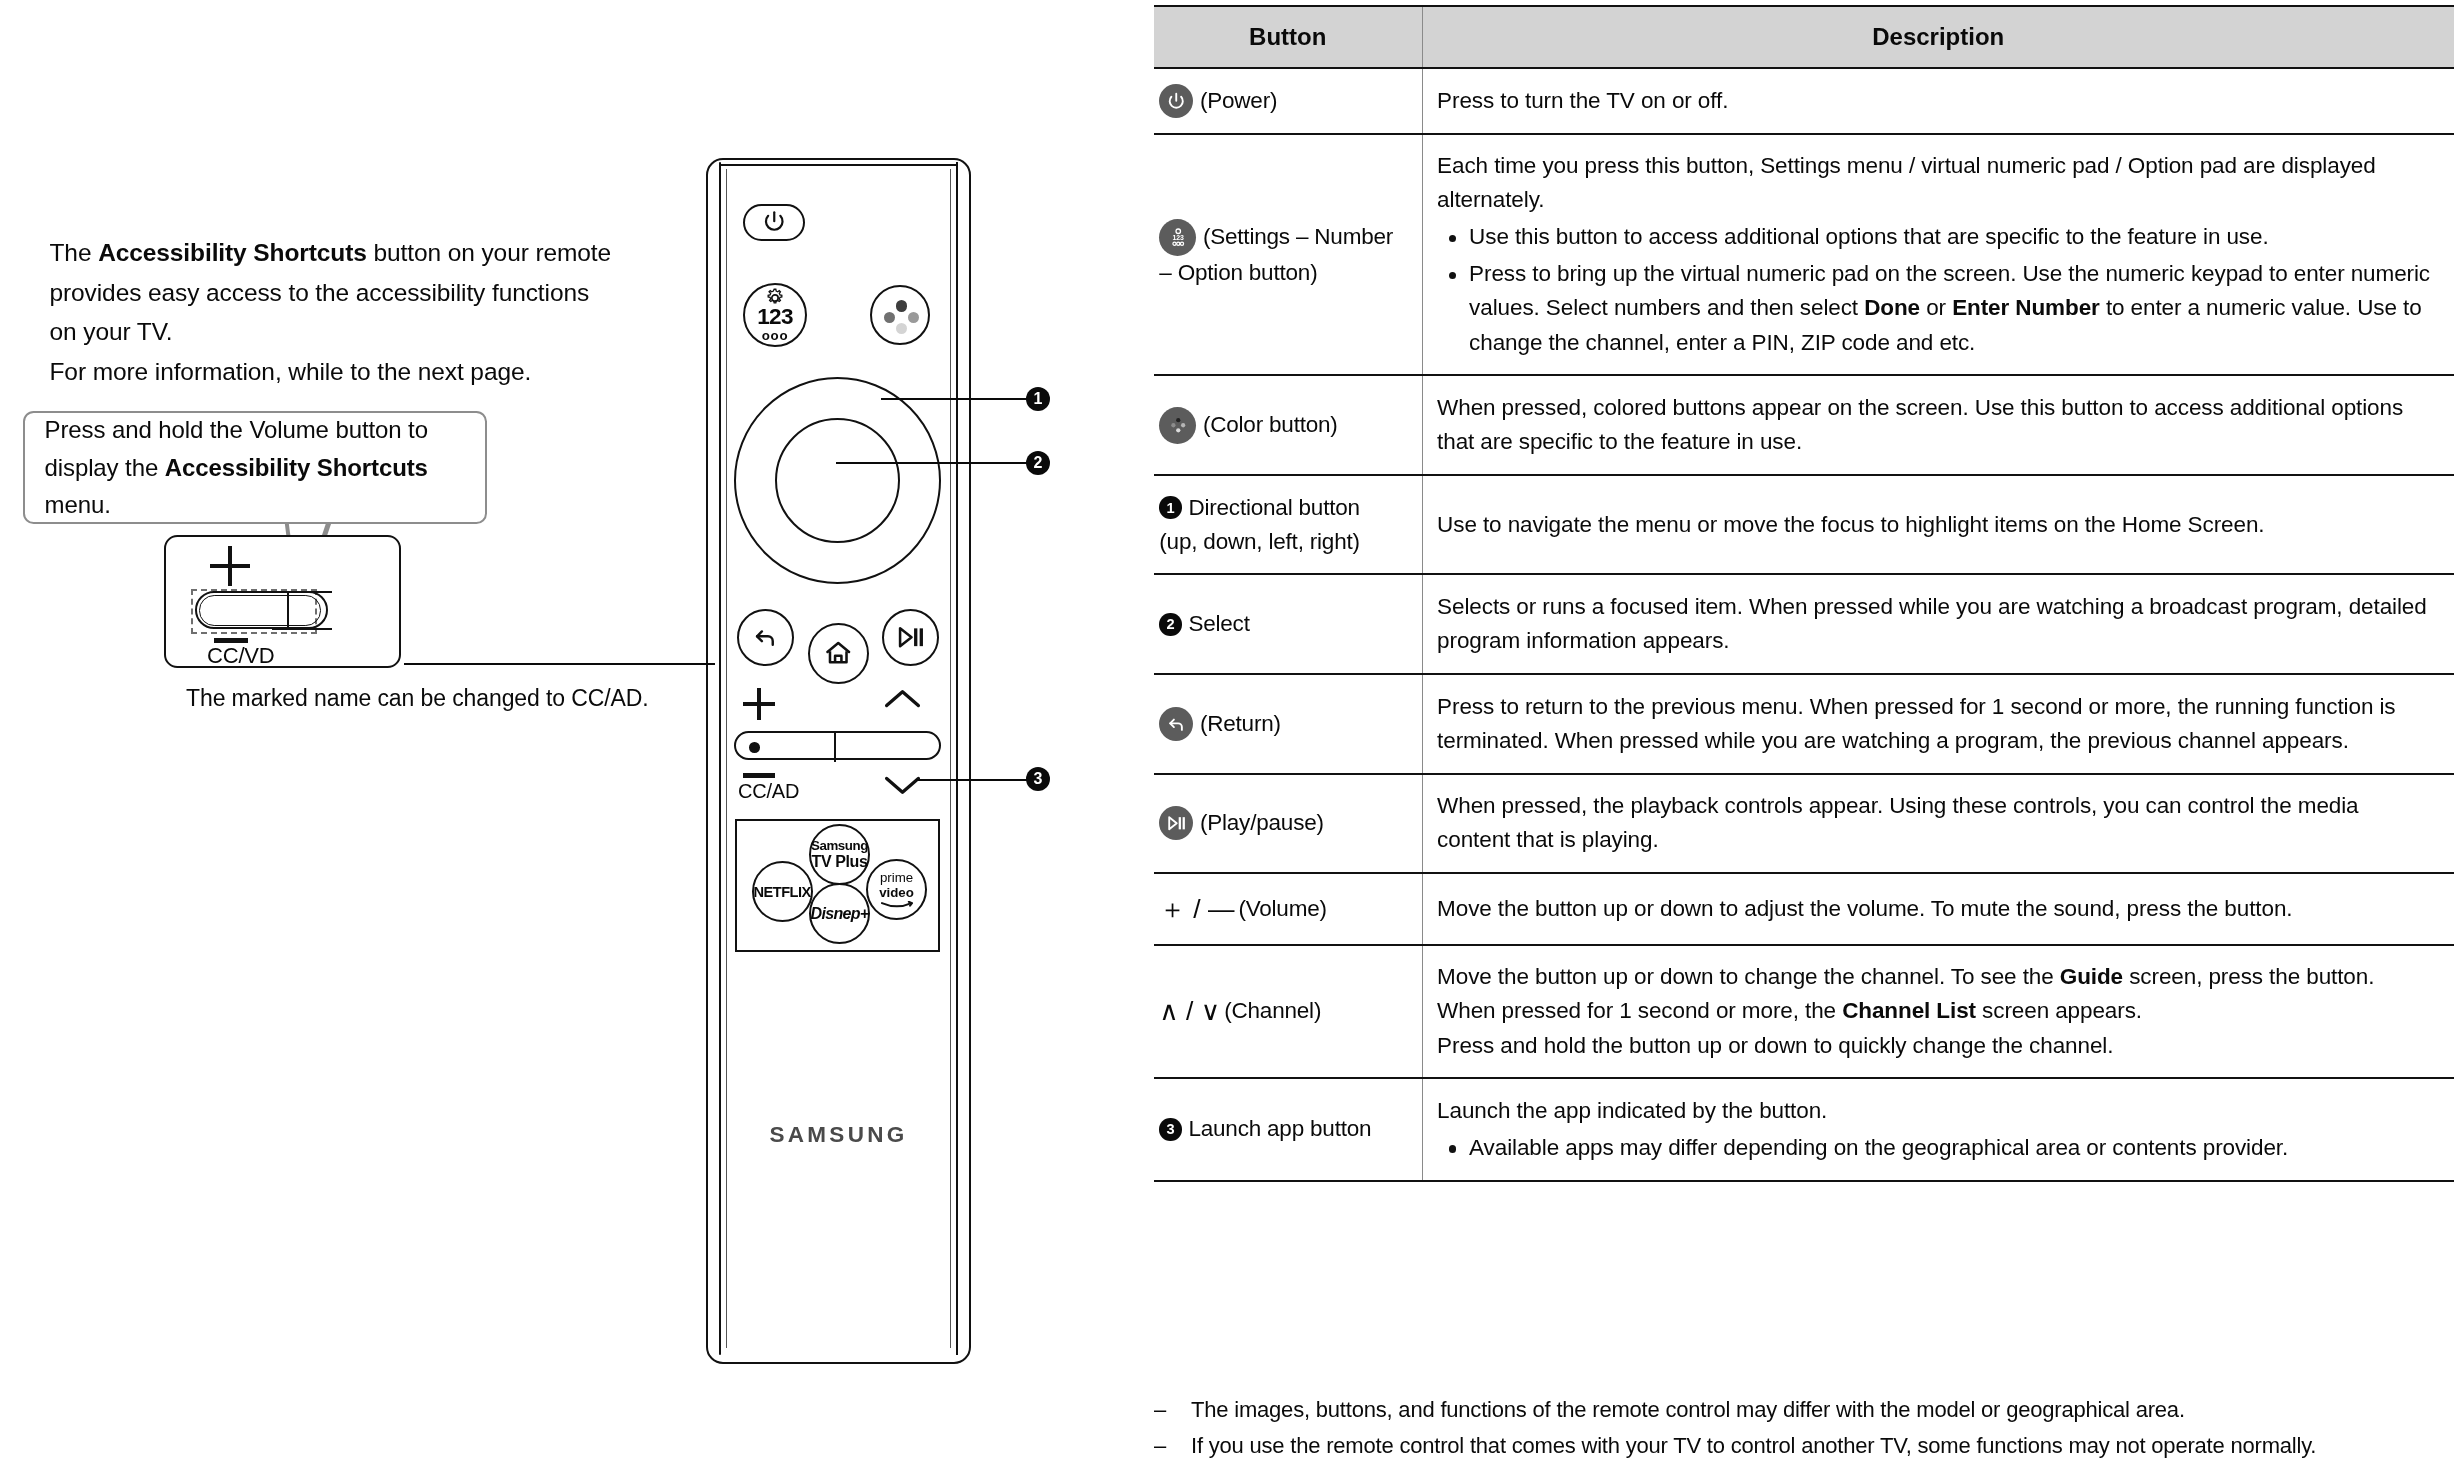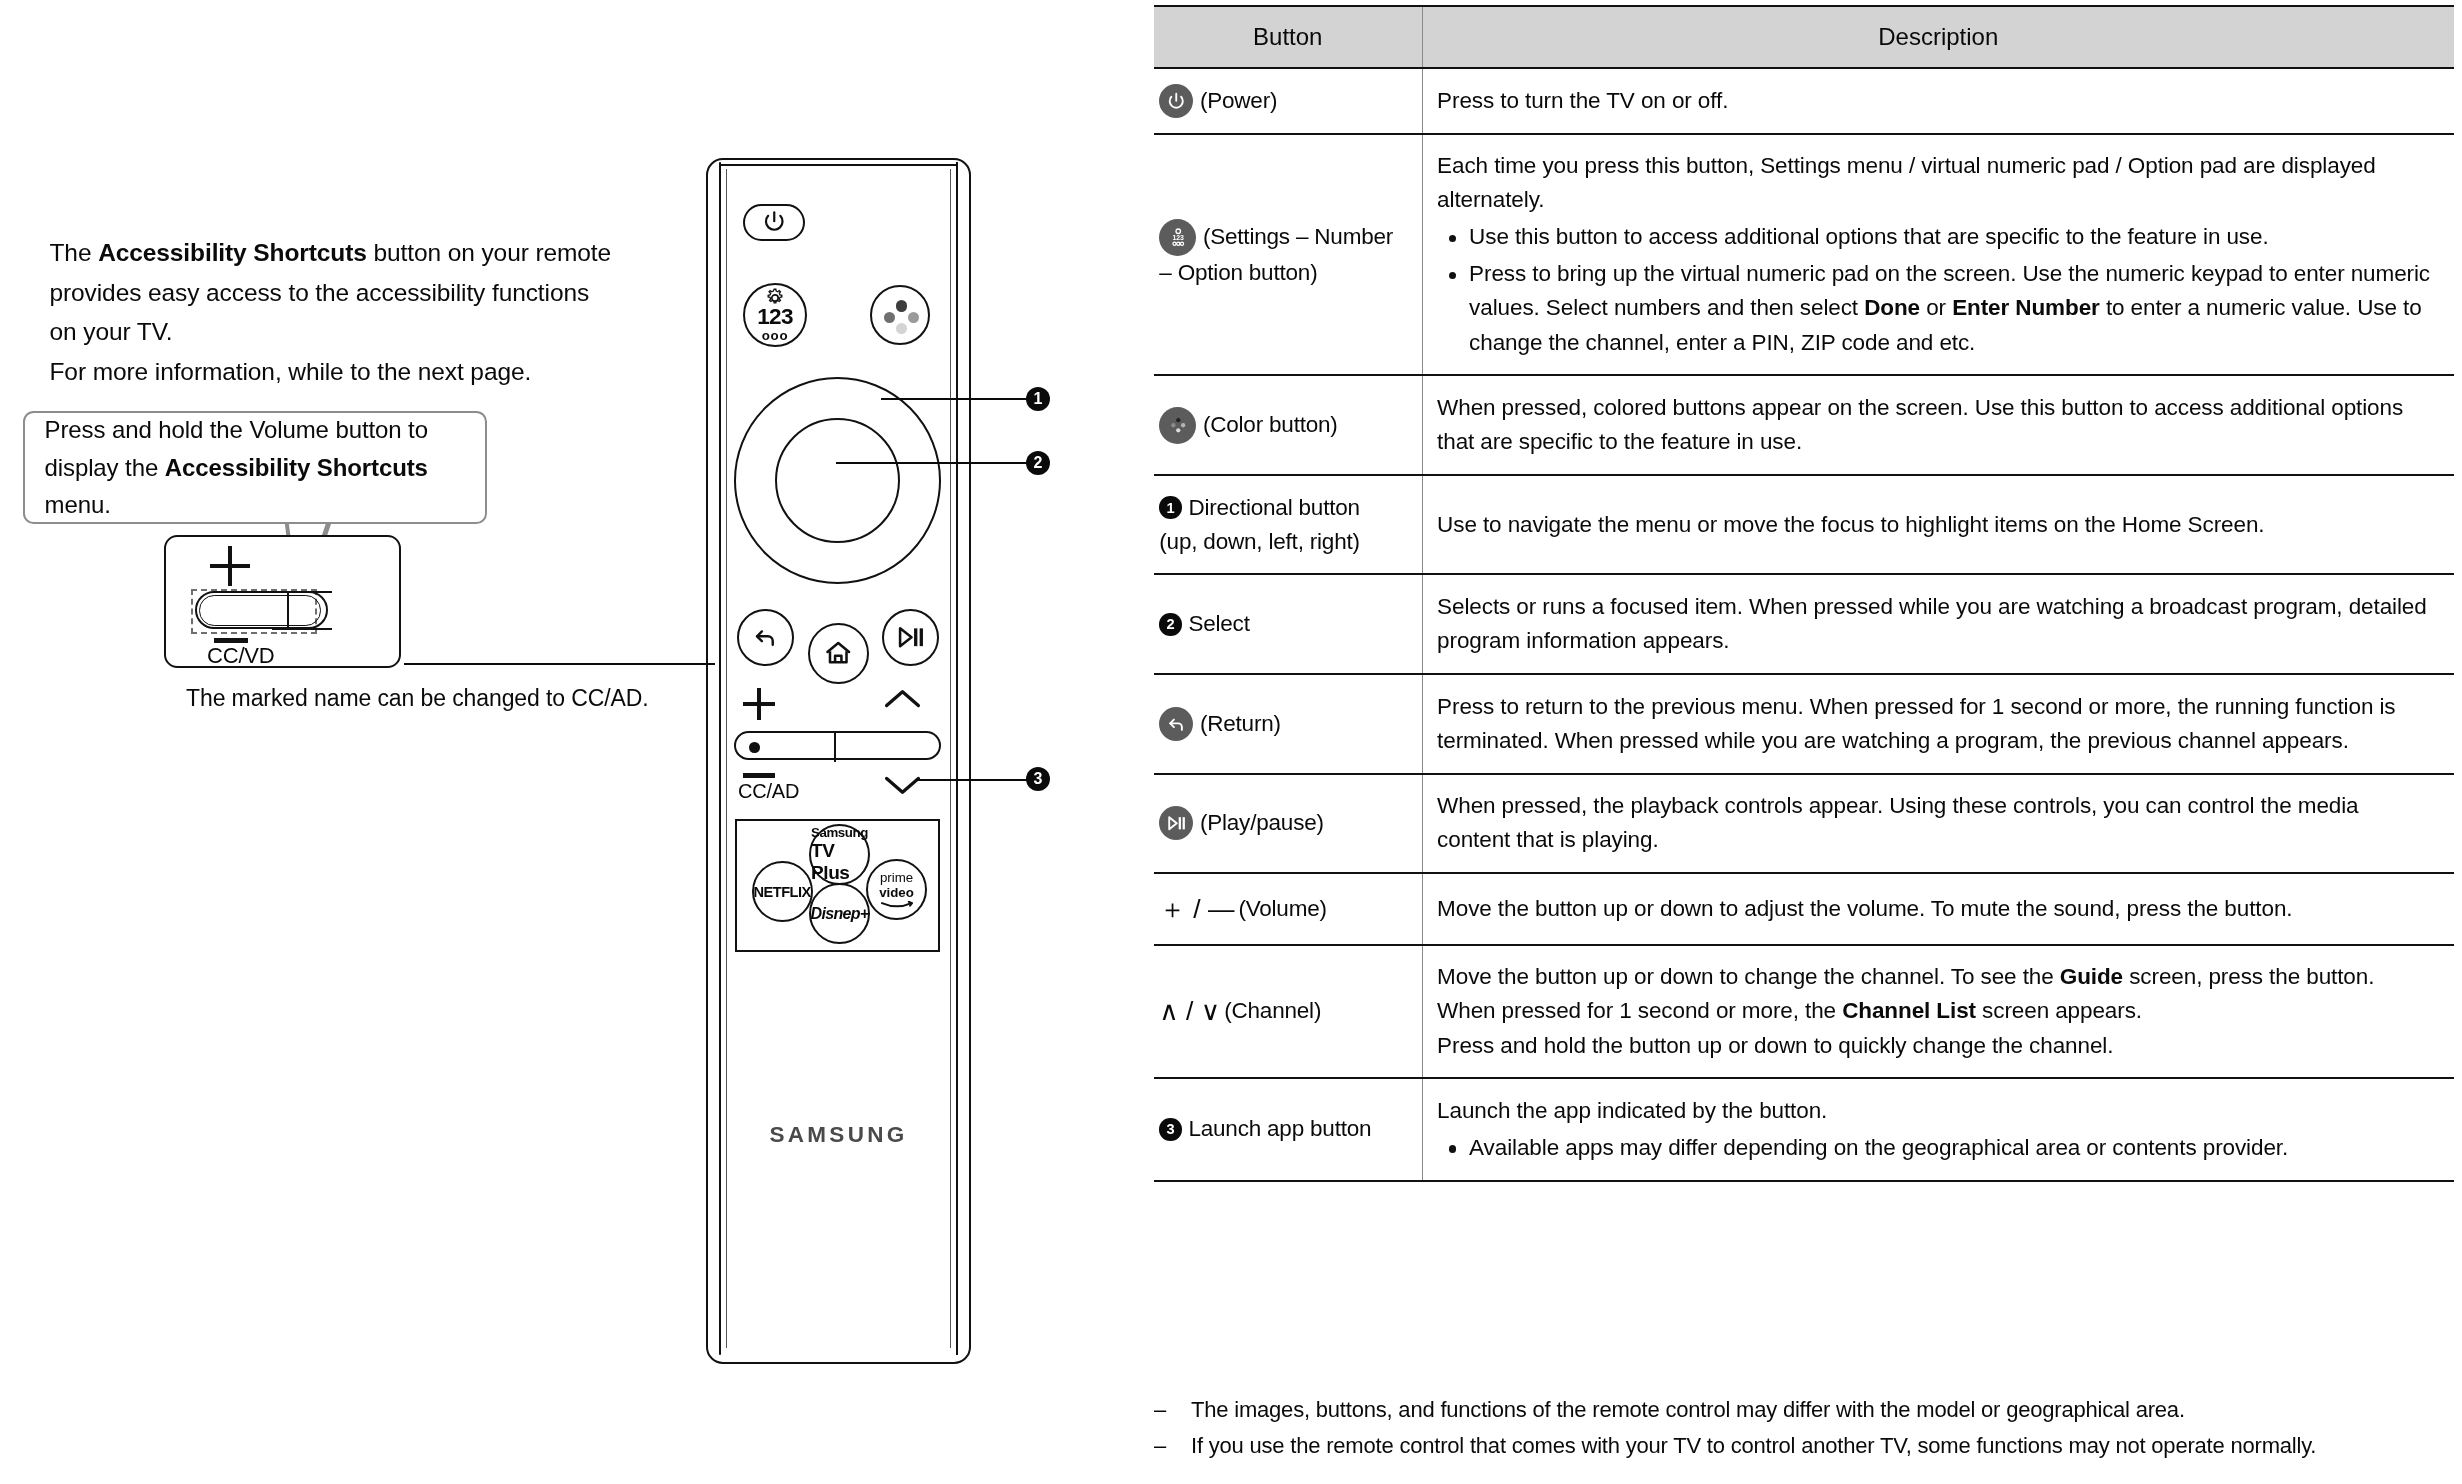--- a/index.html
+++ b/index.html
@@ -169,21 +169,21 @@
     border: 2px solid #111;
   }
   .app-circ {
     position: absolute; border: 2px solid #111; border-radius: 50%;
     display: flex; align-items: center; justify-content: center; background: #fff;
   }
   .app-netflix { left: 14.6px; top: 40px; width: 61px; height: 61px; }
   .app-netflix span { font-size: 14.6px; font-weight: bold; letter-spacing: -0.5px; }
   .app-samsungtv { left: 72px; top: 2.7px; width: 61px; height: 61px; flex-direction: column; }
   .app-samsungtv .l1 { font-size: 13.3px; font-weight: bold; letter-spacing: -0.4px; }
-  .app-samsungtv .l2 { font-size: 19px; font-weight: bold; letter-spacing: -0.4px; }
+  .app-samsungtv .l2 { font-size: 16px; font-weight: bold; letter-spacing: -0.4px; }
   .app-disney { left: 72px; top: 62px; width: 61px; height: 61px; }
   .app-disney span { font-size: 16px; font-style: italic; font-weight: bold; letter-spacing: -0.7px; }
   .app-prime { left: 129px; top: 38px; width: 61px; height: 61px; flex-direction: column; }
   .app-prime .l1 { font-size: 13.3px; font-weight: normal; }
   .app-prime .l2 { font-size: 13.3px; font-weight: bold; }
   .app-prime .smile { margin-top: 1.3px; }
 
   .samsung-logo {
     position: absolute; left: 0; top: 964px; width: 265px; text-align: center;
     font-size: 22.5px; font-weight: bold; letter-spacing: 3.3px; color: #4a4a4a;
@@ -204,21 +204,21 @@
   #cl3 { left: 916px; top: 779px; width: 113px; }
   #cl4 { left: 404px; top: 663px; width: 311px; }
 
   
   #table-wrap { position: absolute; left: 1154px; top: 5.3px; width: 1300px; }
   table.spec { width: 1300px; border-collapse: collapse; table-layout: fixed; }
   table.spec col.c1 { width: 268px; }
   table.spec col.c2 { width: 1032px; }
   table.spec thead th {
     background: #d3d3d3; border-top: 2.7px solid #111; border-bottom: 2.7px solid #111;
-    font-size: 24px; font-weight: normal; padding: 16px 0; text-align: center;
+    font-size: 24px; font-weight: bold; padding: 16px 0; text-align: center;
   }
   table.spec thead th.c1h { border-right: 1.3px solid #8a8a8a; }
   table.spec td {
     border-bottom: 2px solid #111; vertical-align: middle;
     font-size: 22.5px; line-height: 1.52; letter-spacing: -0.1px;
   }
   table.spec td.btn-cell {
     border-right: 1.3px solid #8a8a8a; padding: 14.6px 9.3px 14.6px 5.3px;
   }
   table.spec td.desc-cell { padding: 14.6px 20px 14.6px 14.6px; }

